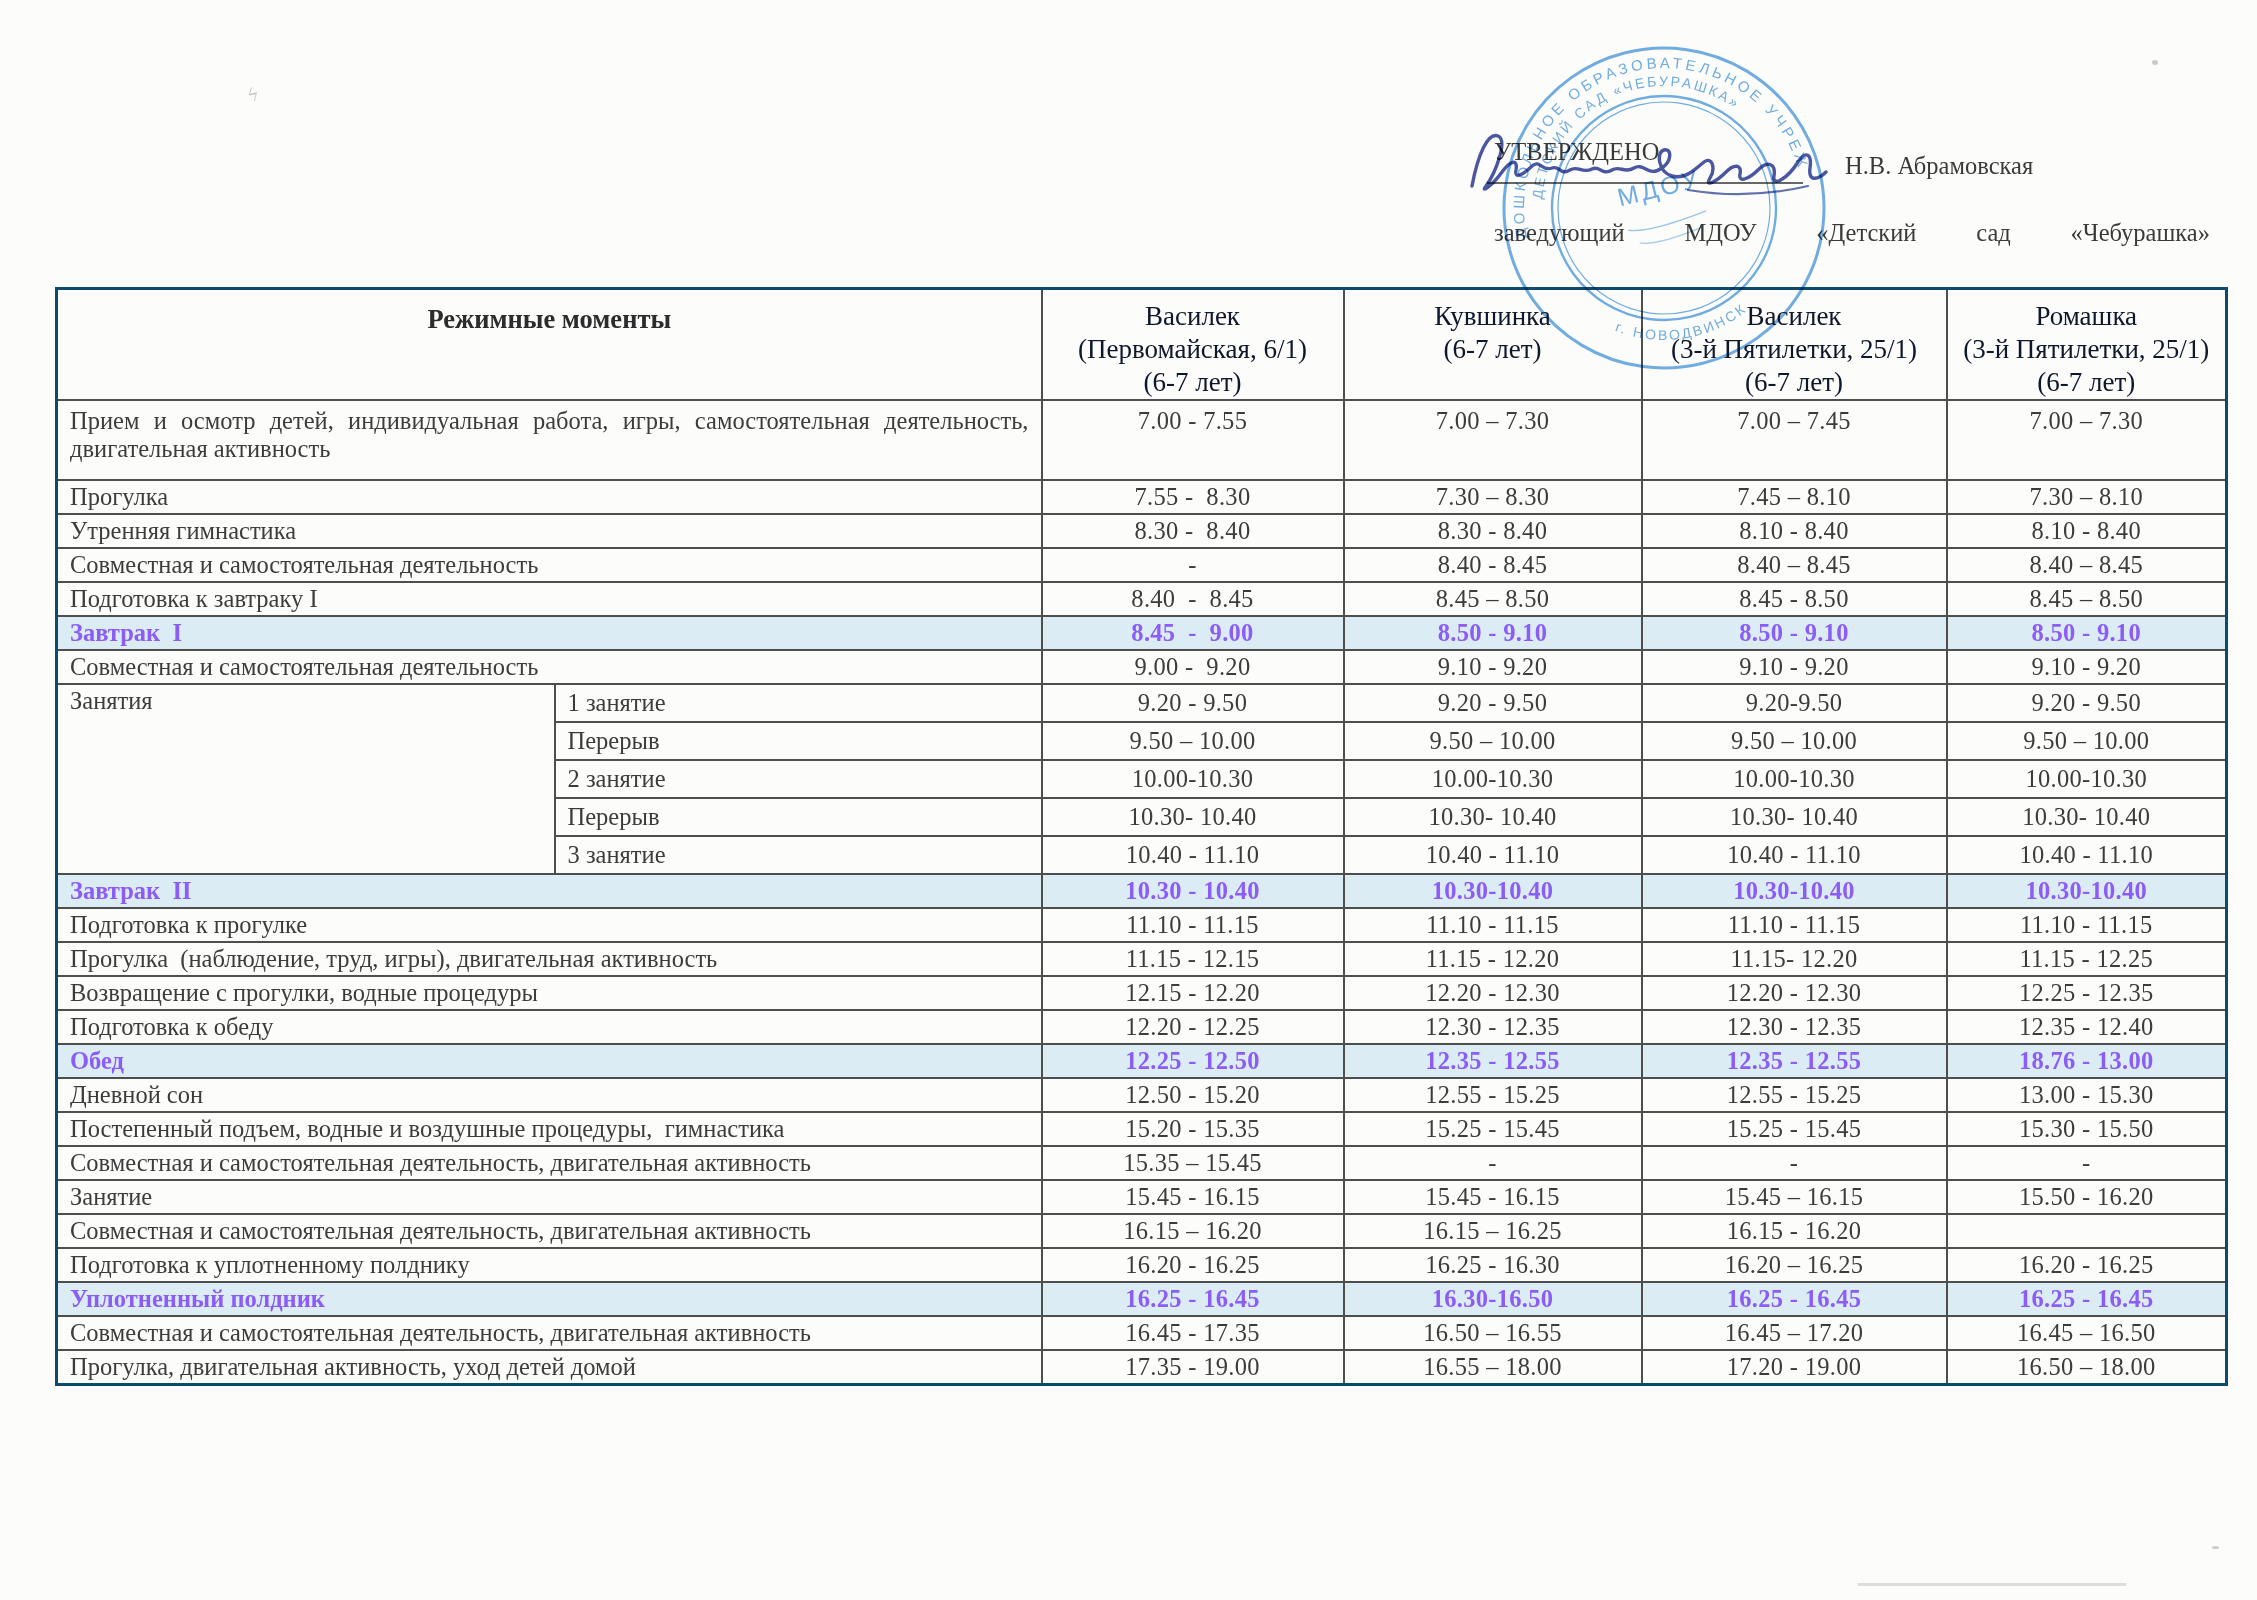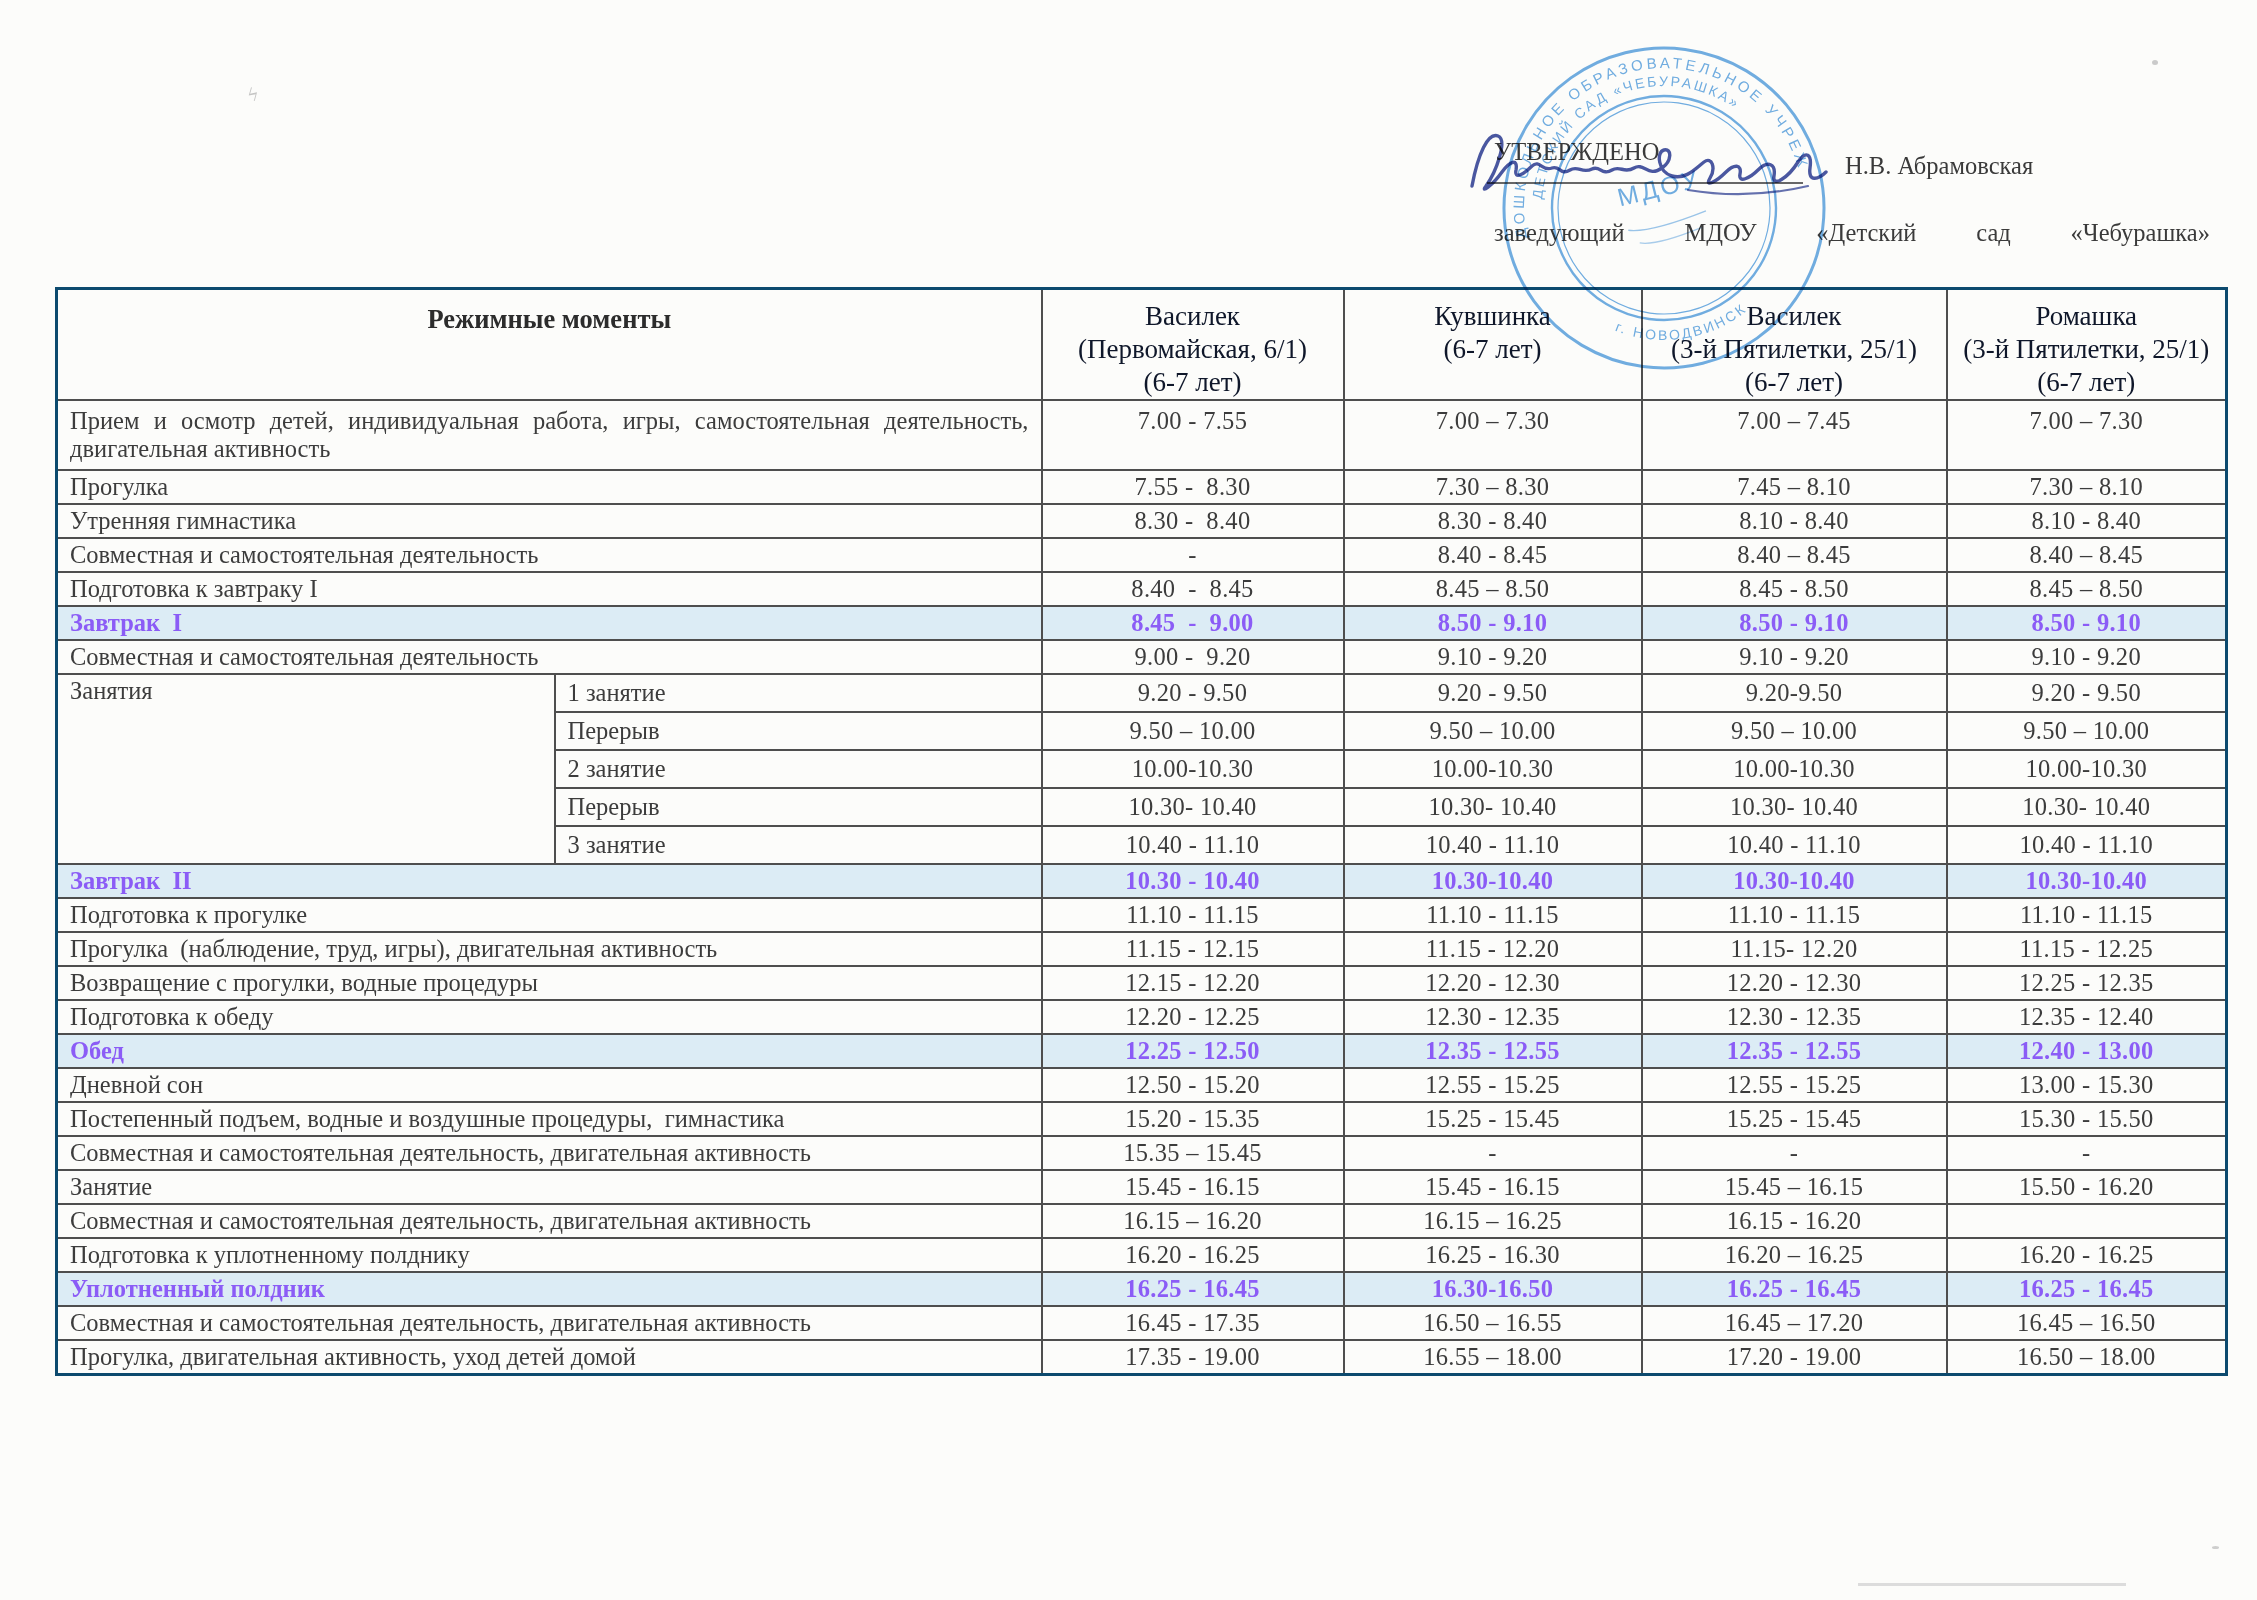--- a/index.html
+++ b/index.html
@@ -51,21 +51,21 @@
     border-collapse:collapse; table-layout:fixed;
     font-size:24.5px; color:#3c3c3c;
   }
   .schedule th, .schedule td { border:2px solid #4e4e4e; }
   .schedule { border:3px solid #0c4a6e; }
   .schedule thead tr { height:108px; }
   .schedule thead th { vertical-align:top; background:#fcfcfa; }
   th.moments { font-weight:bold; font-size:26.5px; padding-top:14px; color:#2c2c2c; }
   th.group { font-weight:normal; font-size:27px; line-height:33px; padding-top:10px; color:#0f172a;margin-left:34px; }
   .schedule tbody tr { height:24px; }
-  .schedule tbody tr.tall { height:70px; }
+  .schedule tbody tr.tall { height:80px; }
   td.label {
     text-align:left; padding:2px 12px; white-space:pre-wrap;
     vertical-align:middle;
   }
   td.label.just { text-align:justify; text-justify:inter-word; }
   td.sublabel { text-align:left; padding:4px 12px; vertical-align:middle; white-space:pre-wrap; }
   td.time { text-align:center; vertical-align:middle; white-space:pre; letter-spacing:.3px; }
   tr.tall td { vertical-align:top; padding-top:6px; }
   td.vtop { vertical-align:top; }
   tr.hl { background:#dcecf5; }
@@ -277,21 +277,21 @@
           <td class="time">12.20 - 12.25</td>
           <td class="time">12.30 - 12.35</td>
           <td class="time">12.30 - 12.35</td>
           <td class="time">12.35 - 12.40</td>
         </tr>
         <tr class="hl">
           <td class="label" colspan="2">Обед</td>
           <td class="time">12.25 - 12.50</td>
           <td class="time">12.35 - 12.55</td>
           <td class="time">12.35 - 12.55</td>
-          <td class="time">12.40 - 13.00</td>
+          <td class="time">18.76 - 13.00</td>
         </tr>
         <tr>
           <td class="label" colspan="2">Дневной сон</td>
           <td class="time">12.50 - 15.20</td>
           <td class="time">12.55 - 15.25</td>
           <td class="time">12.55 - 15.25</td>
           <td class="time">13.00 - 15.30</td>
         </tr>
         <tr>
           <td class="label" colspan="2">Постепенный подъем, водные и воздушные процедуры,  гимнастика</td>

